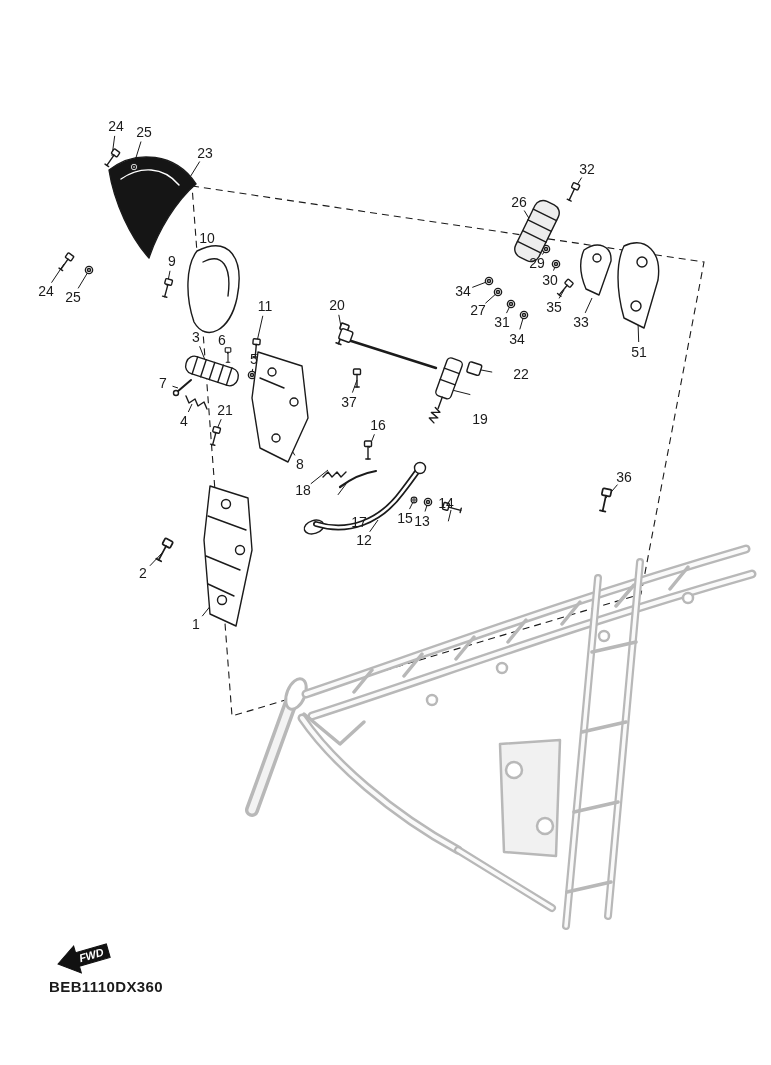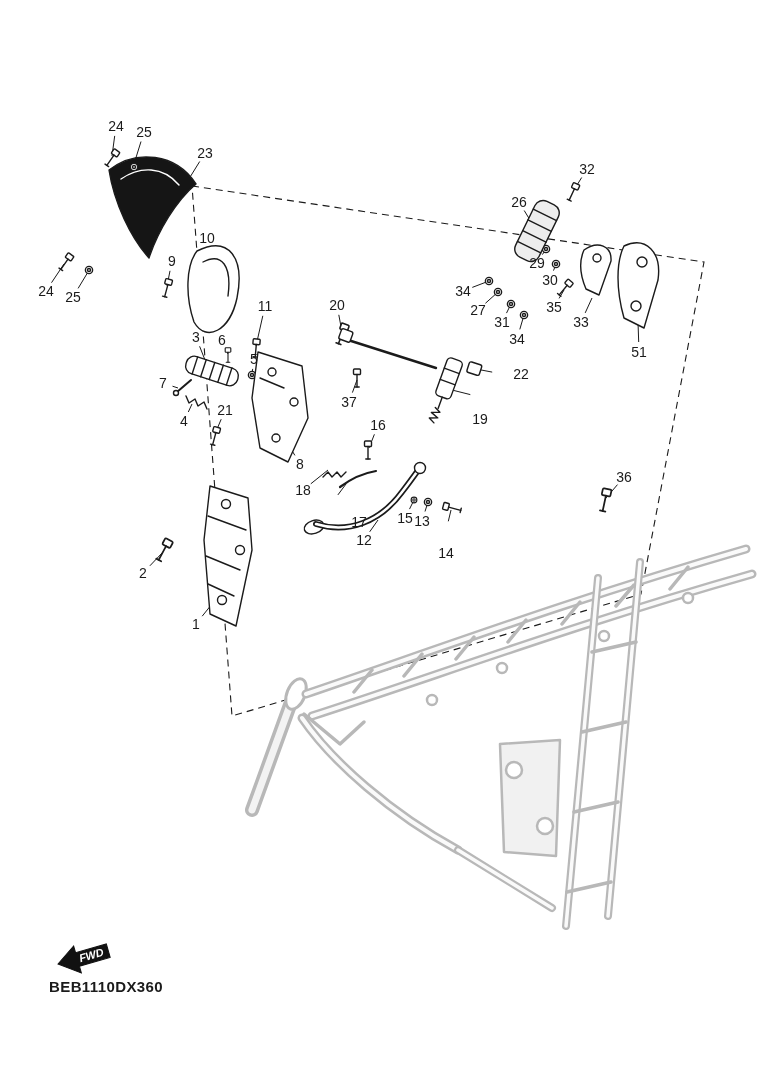--- a/index.html
+++ b/index.html
@@ -266,21 +266,21 @@
       <span class="callout" style="left: 184px; top: 421px;">4</span>
       <span class="callout" style="left: 225px; top: 410px;">21</span>
       <span class="callout" style="left: 349px; top: 402px;">37</span>
       <span class="callout" style="left: 521px; top: 374px;">22</span>
       <span class="callout" style="left: 480px; top: 419px;">19</span>
       <span class="callout" style="left: 378px; top: 425px;">16</span>
       <span class="callout" style="left: 303px; top: 490px;">18</span>
       <span class="callout" style="left: 332px; top: 522px; margin-left: 27px;">17</span>
       <span class="callout" style="left: 405px; top: 518px;">15</span>
       <span class="callout" style="left: 422px; top: 521px;">13</span>
-      <span class="callout" style="left: 446px; top: 553px;">14</span>
+      <span class="callout" style="left: 446px; top: 503px;">14</span>
       <span class="callout" style="left: 364px; top: 540px;">12</span>
       <span class="callout" style="left: 300px; top: 464px;">8</span>
       <span class="callout" style="left: 143px; top: 573px;">2</span>
       <span class="callout" style="left: 196px; top: 624px;">1</span>
       <span class="callout" style="left: 624px; top: 477px;">36</span>
     </div>
 
   <div id="code">BEB1110DX360</div>
 </div>
 

